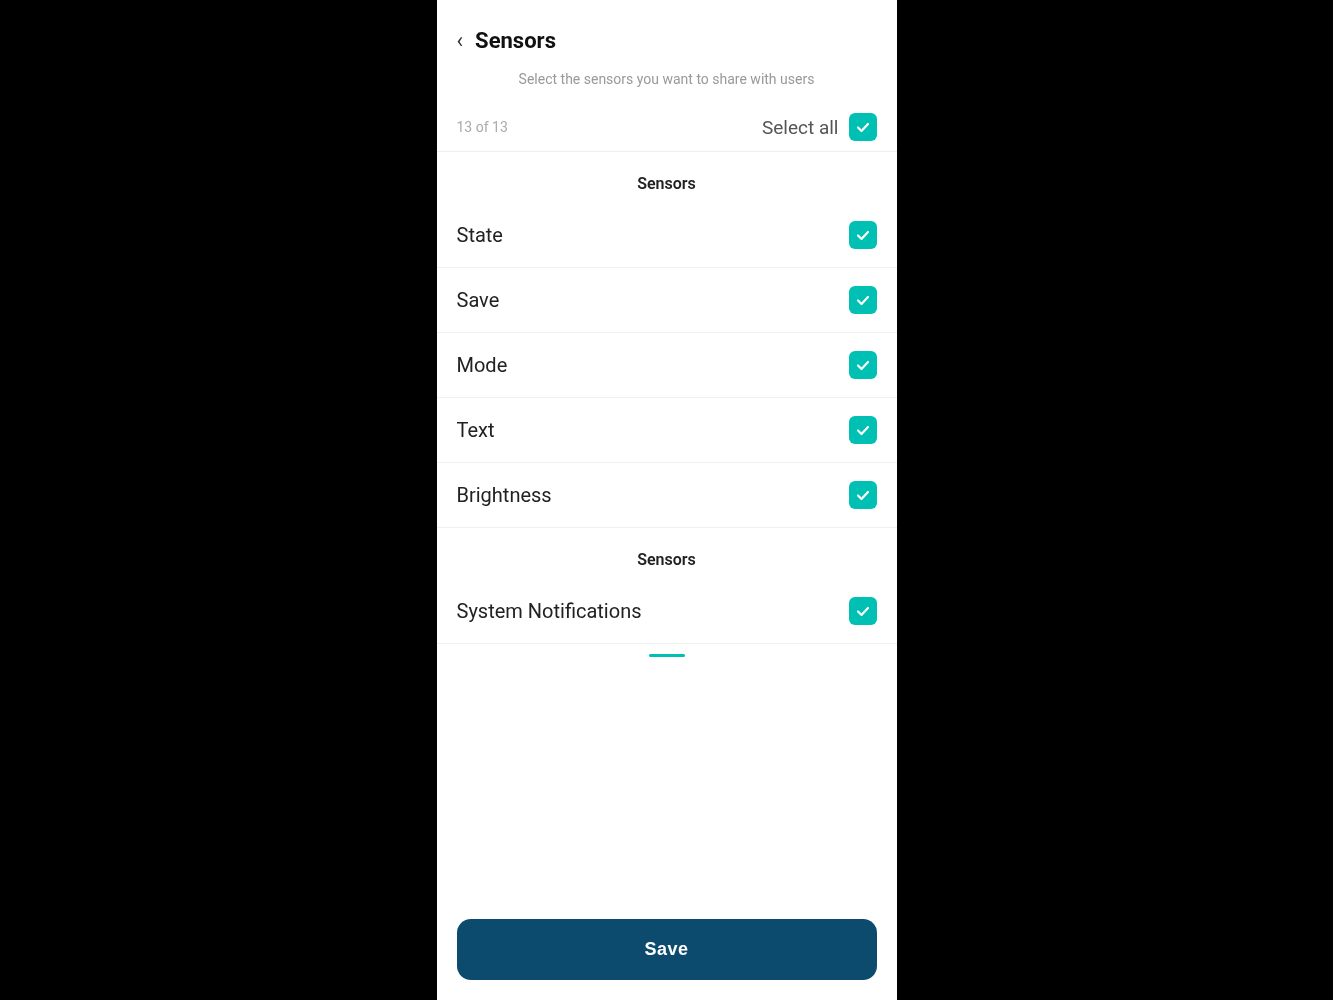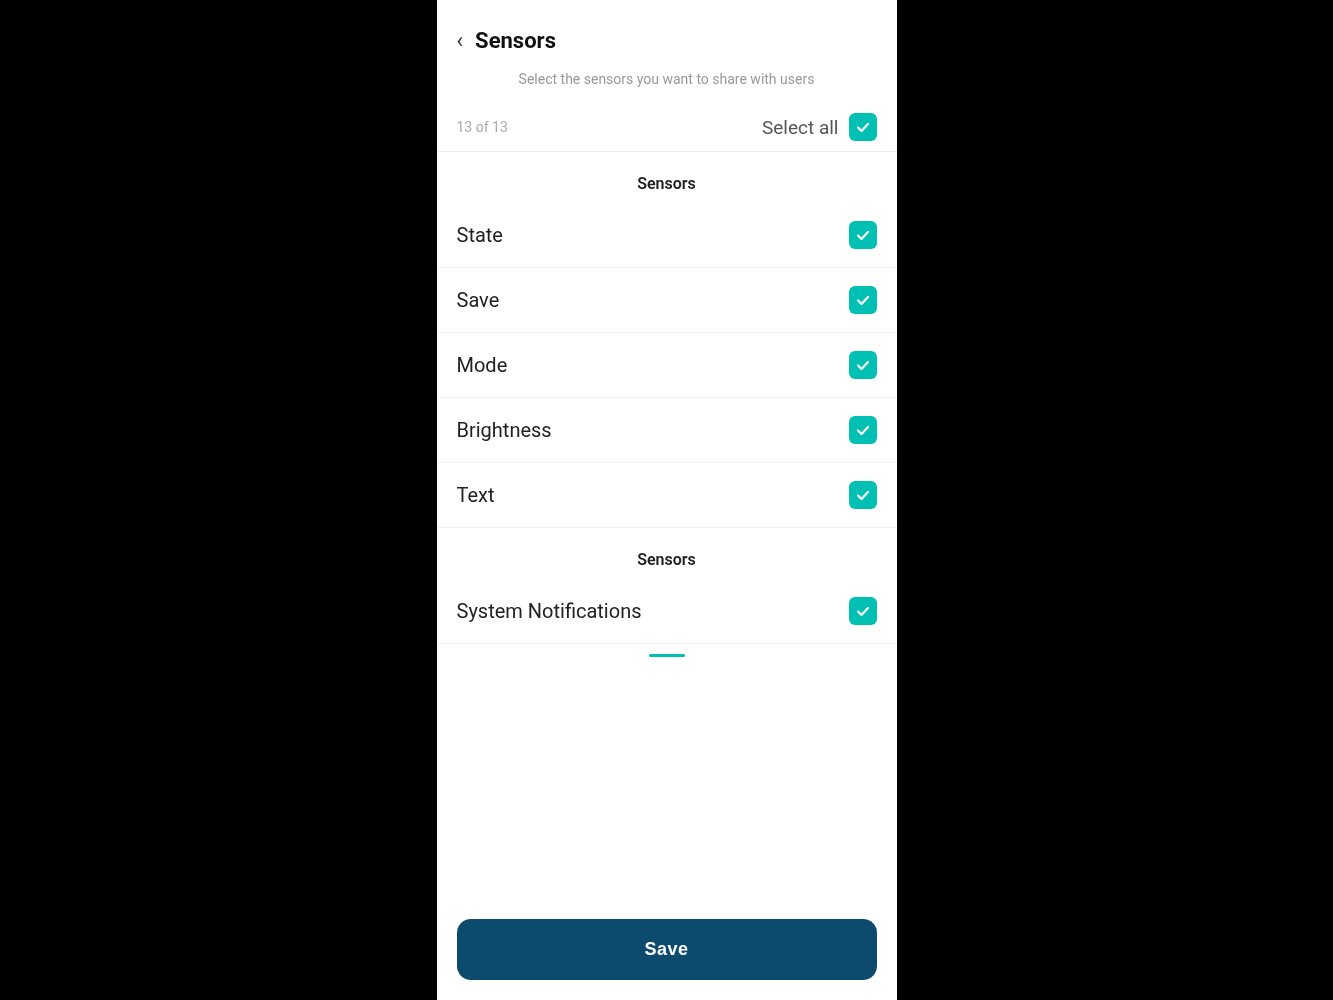--- a/index.html
+++ b/index.html
@@ -205,30 +205,30 @@
     <div class="sensor-row">
       <span class="sensor-label">Mode</span>
       <div class="checkbox">
         <svg viewBox="0 0 16 16" fill="none" xmlns="http://www.w3.org/2000/svg">
           <path d="M3 8.5L6.5 12L13 5" stroke="white" stroke-width="2.2" stroke-linecap="round" stroke-linejoin="round"></path>
         </svg>
       </div>
     </div>
 
     <div class="sensor-row">
+      <span class="sensor-label">Text</span>
+      <div class="checkbox">
+        <svg viewBox="0 0 16 16" fill="none" xmlns="http://www.w3.org/2000/svg">
+          <path d="M3 8.5L6.5 12L13 5" stroke="white" stroke-width="2.2" stroke-linecap="round" stroke-linejoin="round"></path>
+        </svg>
+      </div>
+    </div>
+
+    <div class="sensor-row">
       <span class="sensor-label">Brightness</span>
-      <div class="checkbox">
-        <svg viewBox="0 0 16 16" fill="none" xmlns="http://www.w3.org/2000/svg">
-          <path d="M3 8.5L6.5 12L13 5" stroke="white" stroke-width="2.2" stroke-linecap="round" stroke-linejoin="round"></path>
-        </svg>
-      </div>
-    </div>
-
-    <div class="sensor-row">
-      <span class="sensor-label">Text</span>
       <div class="checkbox">
         <svg viewBox="0 0 16 16" fill="none" xmlns="http://www.w3.org/2000/svg">
           <path d="M3 8.5L6.5 12L13 5" stroke="white" stroke-width="2.2" stroke-linecap="round" stroke-linejoin="round"></path>
         </svg>
       </div>
     </div>
 
     <div class="section-title">Sensors</div>
 
 

